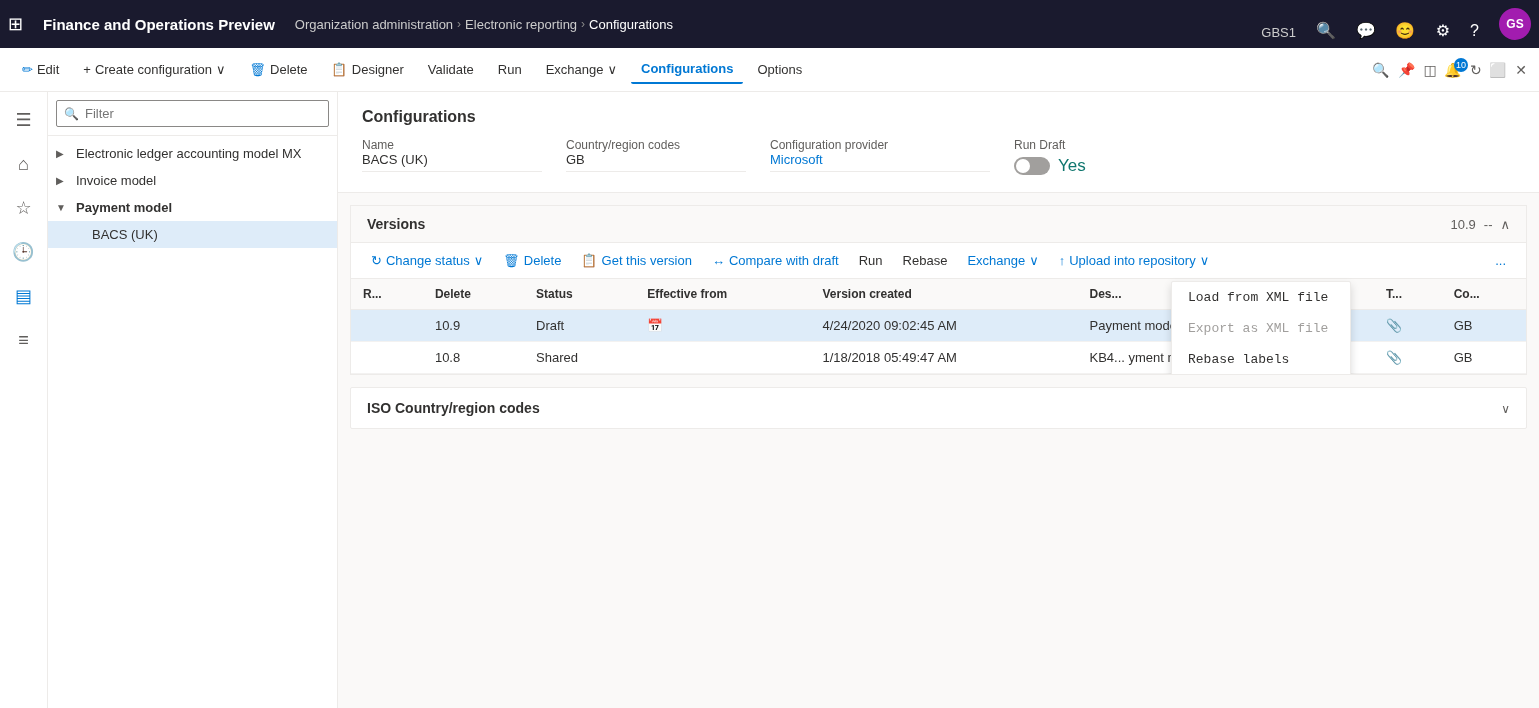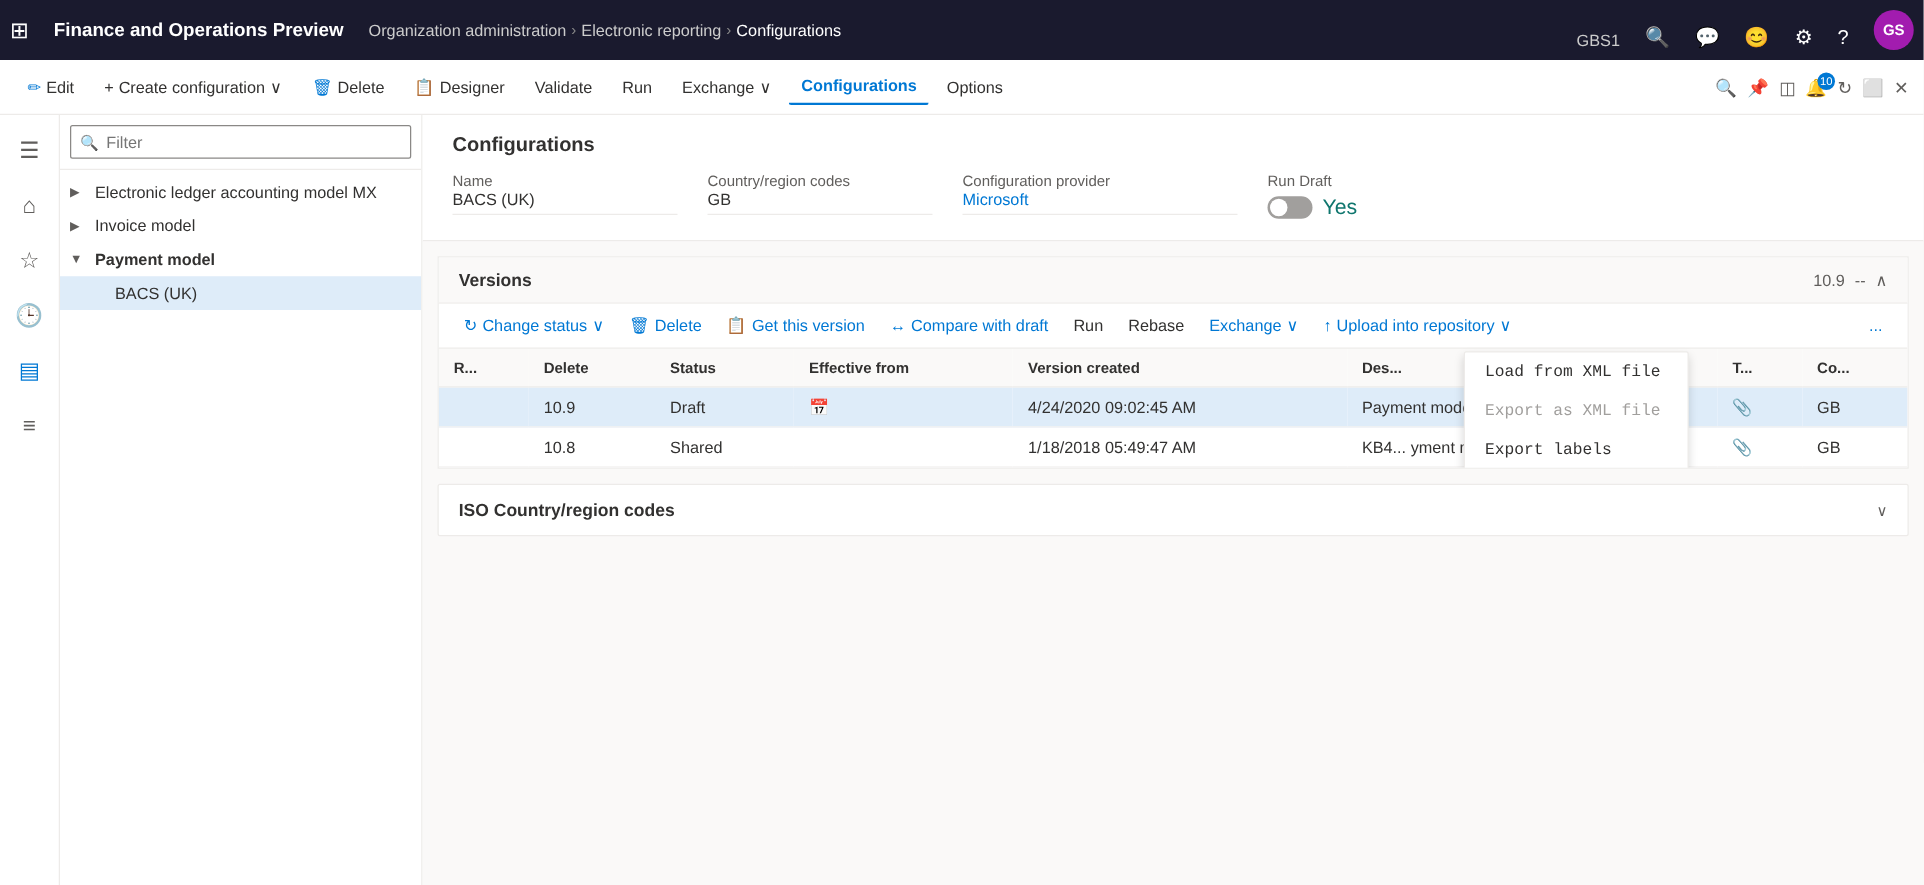--- a/index.html
+++ b/index.html
@@ -351,21 +351,21 @@
           <span>Upload into repository</span>
           <span>∨</span>
         </button>
         <button class="vtb-btn vtb-more">
           <span>...</span>
         </button>
 
         <div class="exchange-dropdown">
           <div class="exchange-menu-item">Load from XML file</div>
           <div class="exchange-menu-item disabled">Export as XML file</div>
-          <div class="exchange-menu-item">Export labels</div>
+          <div class="exchange-menu-item">Rebase labels</div>
 
         </div>
       </div>
 
       <table class="versions-table">
         <thead>
           <tr>
             <th>R...</th>
             <th>Delete</th>
             <th>Status</th>

